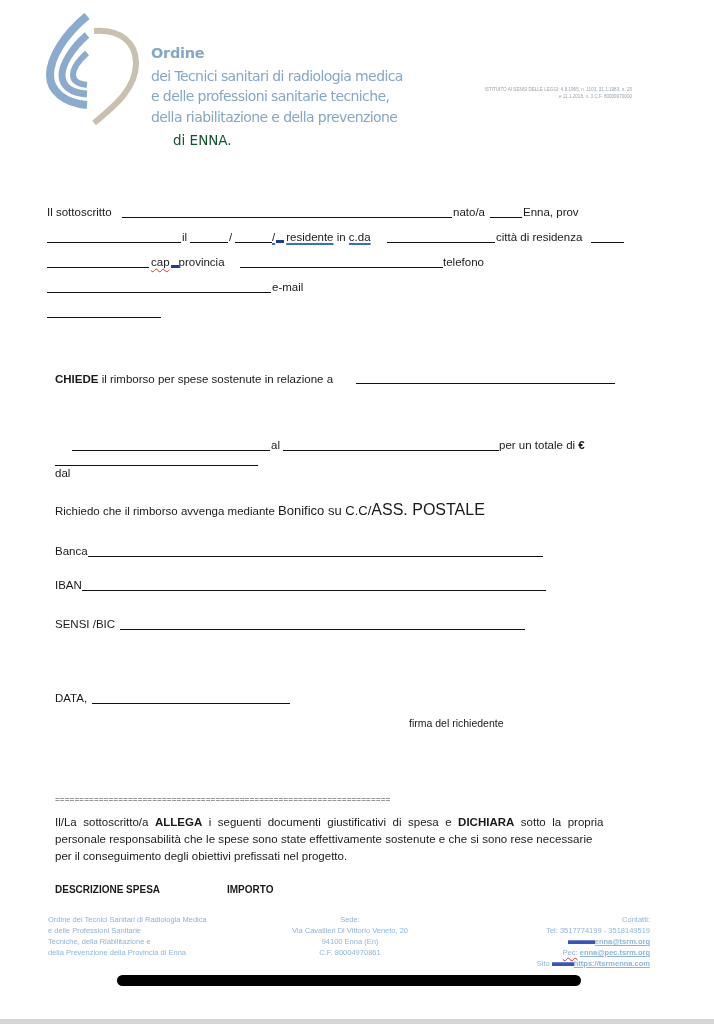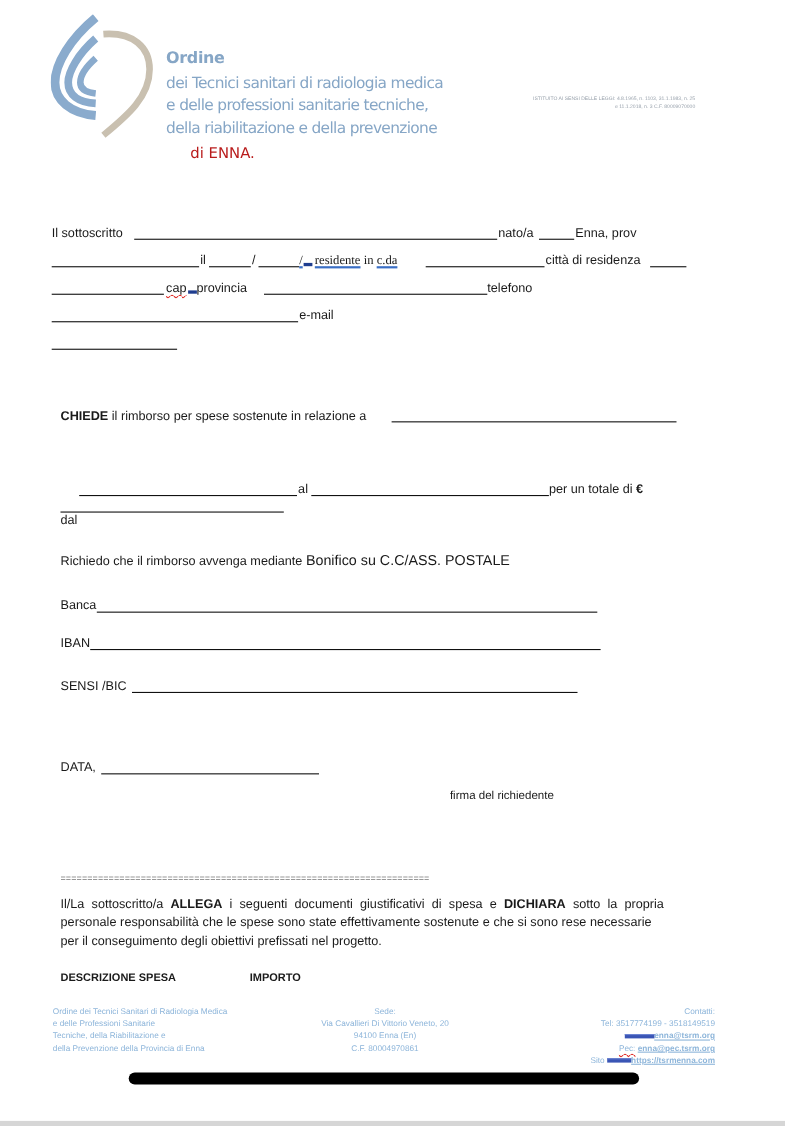--- a/index.html
+++ b/index.html
@@ -6,21 +6,21 @@
     html, body { width: 714px; height: 1024px; background: #ffffff; overflow: hidden; }
     body { position: relative; font-family: "Liberation Sans", "DejaVu Sans", sans-serif; color: #1a1a1a; }
     .abs { position: absolute; white-space: nowrap; }
     .t { font-size: 11.5px; line-height: 14px; }
     .line2 { position: absolute; height: 1.3px; background: #111; }
     b { font-weight: bold; }
 
     
     .org-title { font-family: "DejaVu Sans", sans-serif; color: #86a6c6; font-size: 14.5px; font-weight: bold; letter-spacing: -0.3px; }
     .org-sub { font-family: "DejaVu Sans", sans-serif; color: #86a6c6; font-size: 14px; line-height: 18.3px; letter-spacing: -0.6px; }
-    .org-city { font-family: "DejaVu Sans", sans-serif; color: #b91c1c; font-size: 13.5px; }
+    .org-city { font-family: "DejaVu Sans", sans-serif; color: #14532d; font-size: 13.5px; }
     .legal { font-size: 4.6px; color: #9aa3ad; line-height: 7px; text-align: right; }
 
     
     .foot { font-size: 7.5px; line-height: 11px; color: #8db5da; }
     .foot-c { text-align: center; }
     .foot-r { text-align: right; }
     .link { text-decoration: underline; text-decoration-color: #8db5da; font-weight: bold; }
     .redact { display: inline-block; height: 4px; background: #3a55b5; vertical-align: middle; border-top: 1px solid #6b83d2; }
 
     .home-indicator { position: absolute; left: 117px; top: 975px; width: 464px; height: 11px; background: #000; border-radius: 6px; }
@@ -59,21 +59,21 @@
 <div class="line2" style="left:122px; top:217px; width:330px;"></div>
 <div class="abs t" style="left:453px; top:205px;">nato/a</div>
 <div class="line2" style="left:490px; top:217px; width:32px;"></div>
 <div class="abs t" style="left:523px; top:205px;">Enna, prov</div>
 
 <div class="line2" style="left:47px; top:242px; width:134px;"></div>
 <div class="abs t" style="left:182px; top:230px;">il</div>
 <div class="line2" style="left:190px; top:242px; width:38px;"></div>
 <div class="abs t" style="left:229px; top:230px;">/</div>
 <div class="line2" style="left:235px; top:242px; width:37px;"></div>
-<div class="abs t" style="left:272px; top:230px;font-family:Liberation Serif, serif;">
+<div class="abs t" style="left:272px; top:230px;">
   <span class="blue-under">/</span><span class="mark"></span><span class="blue-under" style="margin-left:2px;">residente</span><span> in </span><span class="blue-under">c.da</span>
 </div>
 <div class="line2" style="left:387px; top:242px; width:108px;"></div>
 <div class="abs t" style="left:496px; top:230px;">città di residenza</div>
 <div class="line2" style="left:591px; top:242px; width:33px;"></div>
 
 <div class="line2" style="left:47px; top:267px; width:102px;"></div>
 <div class="abs t" style="left:151px; top:255px;">
   <span class="red-wave">cap</span><span class="mark"></span><span>provincia</span>
 </div>
@@ -92,21 +92,21 @@
 <div class="abs t" style="left:55px; top:438px;margin-top:28px;">dal</div>
 <div class="line2" style="left:72px; top:450px; width:198px;"></div>
 <div class="abs t" style="left:271px; top:438px;">al</div>
 <div class="line2" style="left:283px; top:450px; width:216px;"></div>
 <div class="abs t" style="left:499px; top:438px;">
   <span>per un totale di </span><b>€</b>
 </div>
 <div class="line2" style="left:55px; top:465px; width:203px;"></div>
 
 <div class="abs t" style="left:55px; top:503px;">
-  <span>Richiedo che il rimborso avvenga mediante </span><span style="font-size:13px;">Bonifico su C.C/</span><span style="font-size:13px;">ASS. POSTALE</span>
+  <span>Richiedo che il rimborso avvenga mediante </span><span style="font-size:13px;">Bonifico su C.C/</span><span style="font-size:16px;">ASS. POSTALE</span>
 </div>
 
 <div class="abs t" style="left:55px; top:544px;text-align:right;">Banca</div>
 <div class="line2" style="left:88px; top:556px; width:455px;"></div>
 
 <div class="abs t" style="left:55px; top:578px;">IBAN</div>
 <div class="line2" style="left:82px; top:590px; width:464px;"></div>
 
 <div class="abs t" style="left:55px; top:617px;">SENSI /BIC</div>
 <div class="line2" style="left:120px; top:629px; width:405px;"></div>

